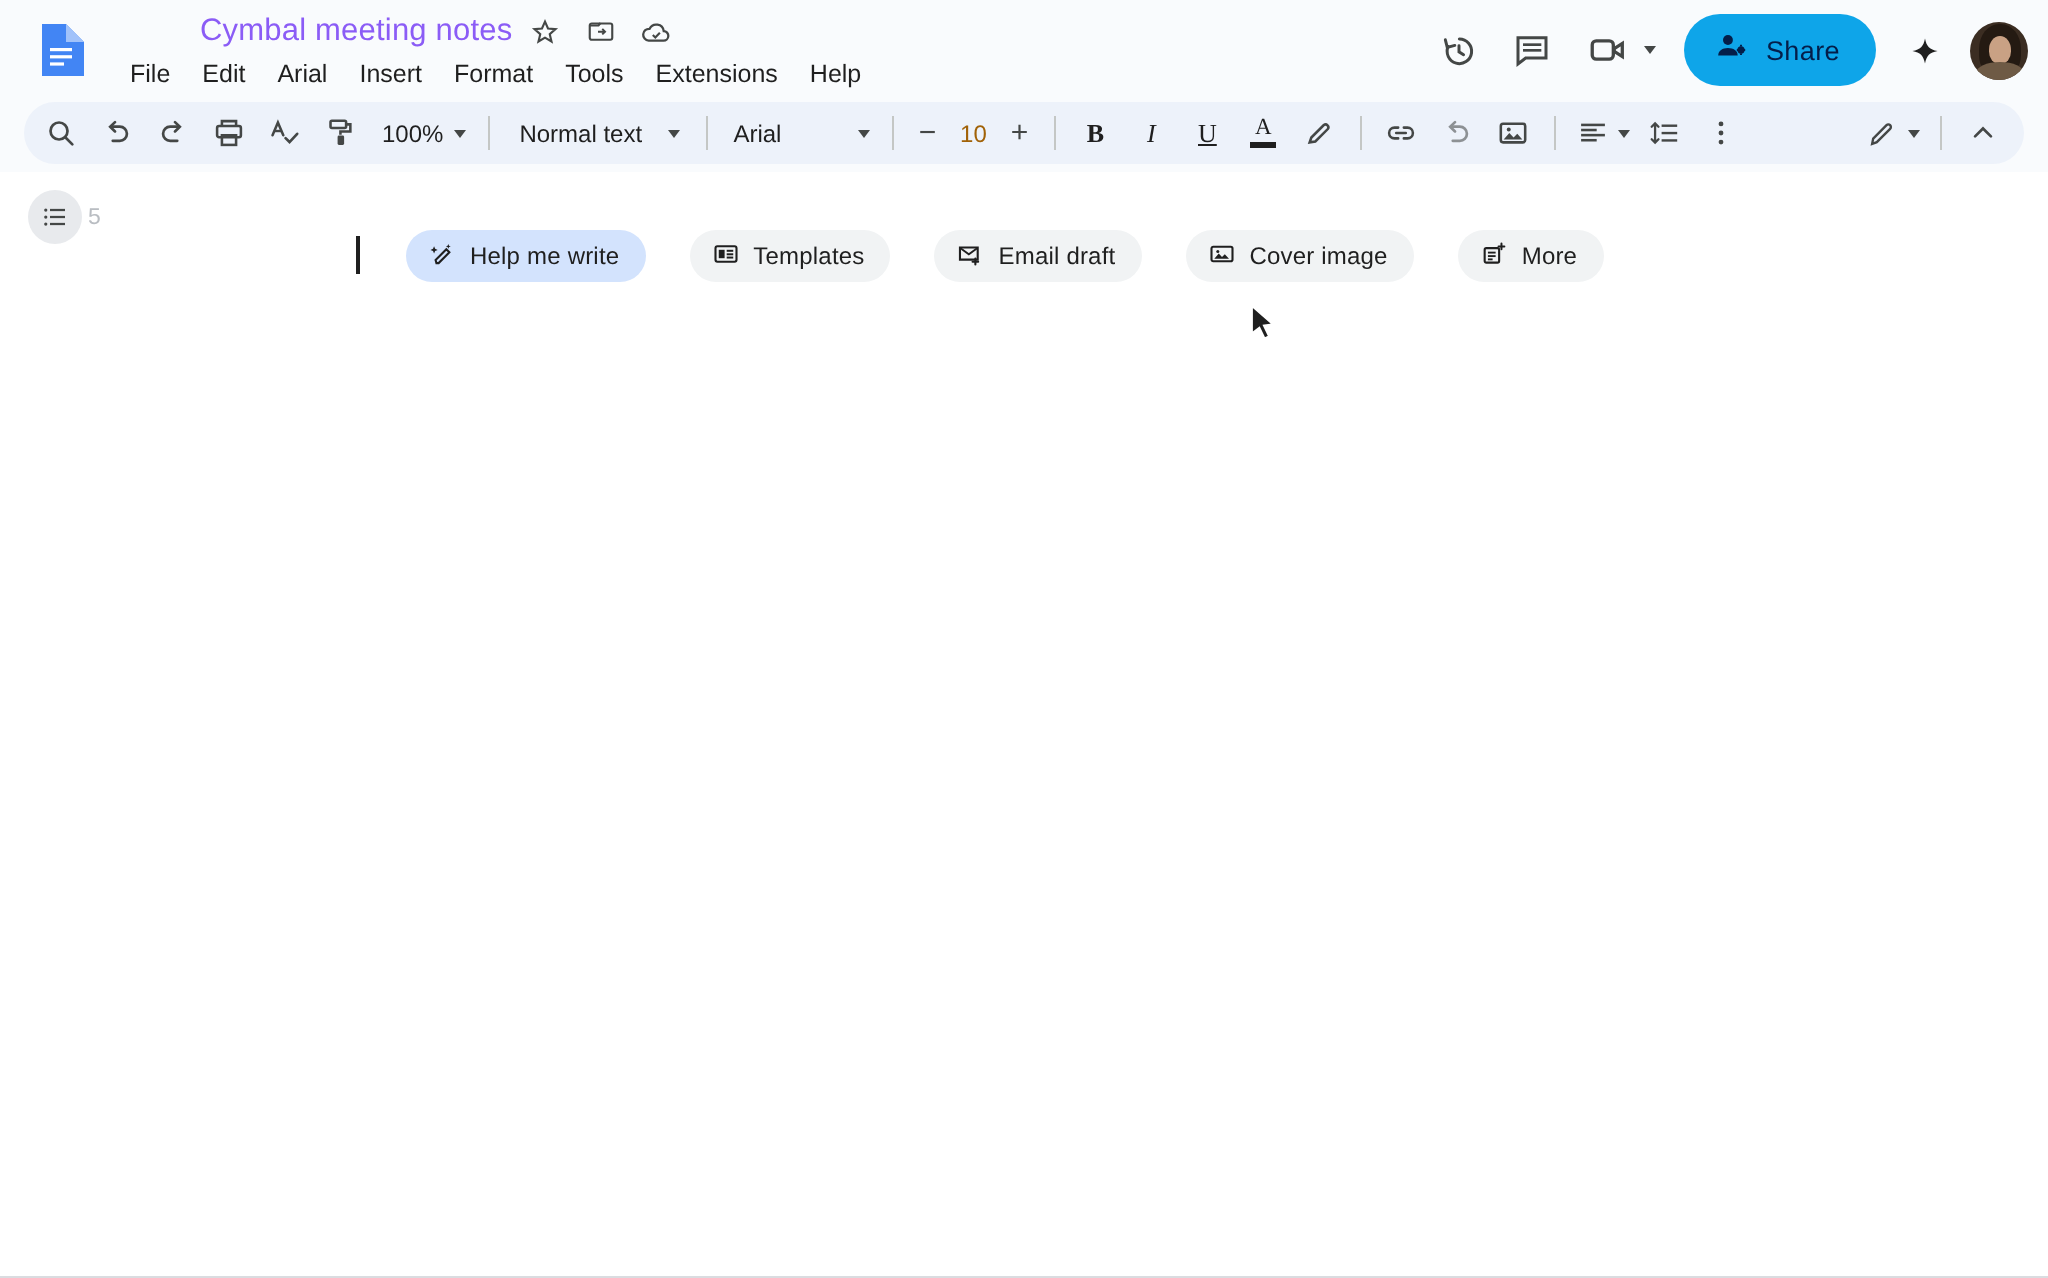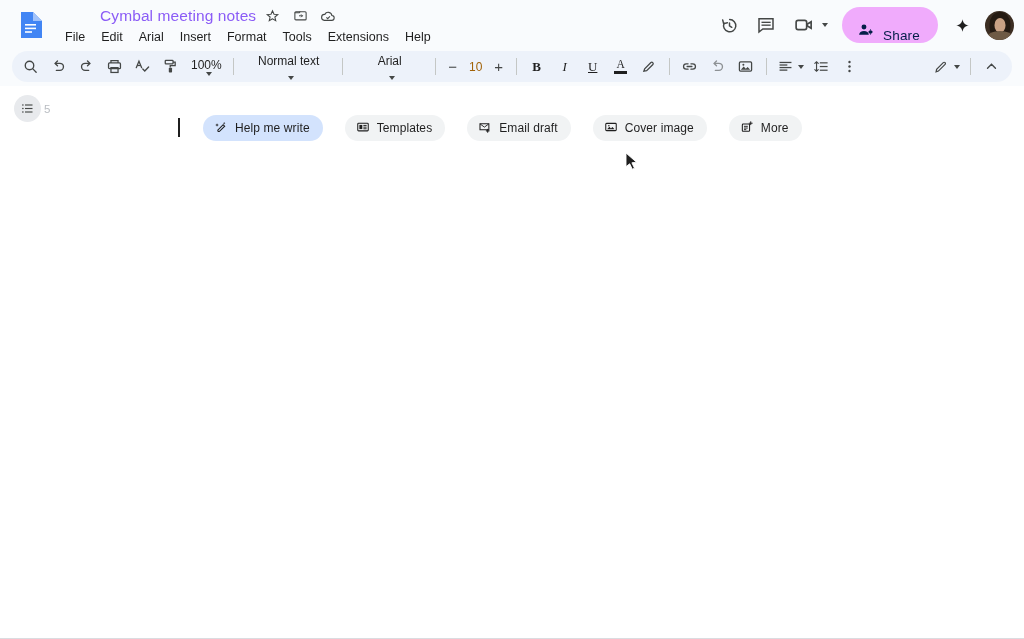--- a/index.html
+++ b/index.html
@@ -38,23 +38,23 @@
     display: flex; align-items: center; gap: 2px;
   }
   .hdr-icon-btn {
     width: 34px; height: 34px; border-radius: 50%;
     display: flex; align-items: center; justify-content: center;
   }
   #meet-group {
     display: flex; align-items: center; height: 34px; border-radius: 17px; padding: 0 2px;
   }
   #share-btn {
-    display: flex; align-items: flex-end; gap: 8px;
+    display: flex; align-items: center; gap: 8px;
     height: 36px; padding: 0 18px 0 15px; margin: 0 6px 0 10px;
-    background: #f0abfc; border-radius: 18px;
+    background: #0ea5e9; border-radius: 18px;
   }
   #share-label { font-size: 13.5px; color: #041e49; letter-spacing: .2px; }
   #gemini-btn { width: 32px; height: 32px; display:flex; align-items:center; justify-content:center; }
   #avatar {
     width: 29px; height: 29px; border-radius: 50%; margin-left: 5px;
     overflow: hidden; position: relative;
     background: #3b2d22;
   }
   #avatar .hair {
     position: absolute; left: 50%; top: 1px; transform: translateX(-50%);
@@ -77,21 +77,21 @@
     position: absolute; left: 12px; top: 51px; width: 1000px; height: 31px;
     background: #edf2fa; border-radius: 16px;
     display: flex; align-items: center; padding: 0 4px;
   }
   .tb-btn {
     height: 26px; min-width: 26px; border-radius: 4px;
     display: flex; align-items: center; justify-content: center;
     margin: 0 1px; padding: 0 3px;
   }
   .tb-sep { width: 1px; height: 17px; background: #c4c7c5; margin: 0 6px; }
-  .tb-text { font-size: 12px; color: #1f1f1f; white-space: nowrap; flex-direction: column; }
+  .tb-text { font-size: 12px; color: #1f1f1f; white-space: nowrap; }
   .caret-down {
     width: 0; height: 0; border-left: 3.5px solid transparent; border-right: 3.5px solid transparent;
     border-top: 4px solid #444746; margin-left: 5px;
   }
   #zoom-btn { padding: 0 4px 0 6px; }
   #style-btn { width: 94px; justify-content: space-between; padding: 0 6px 0 8px; }
   #font-btn { width: 78px; justify-content: space-between; padding: 0 4px 0 6px; }
   #fontsize-group { display: flex; align-items: center; }
   .fs-round {
     width: 22px; height: 22px; border-radius: 50%;

